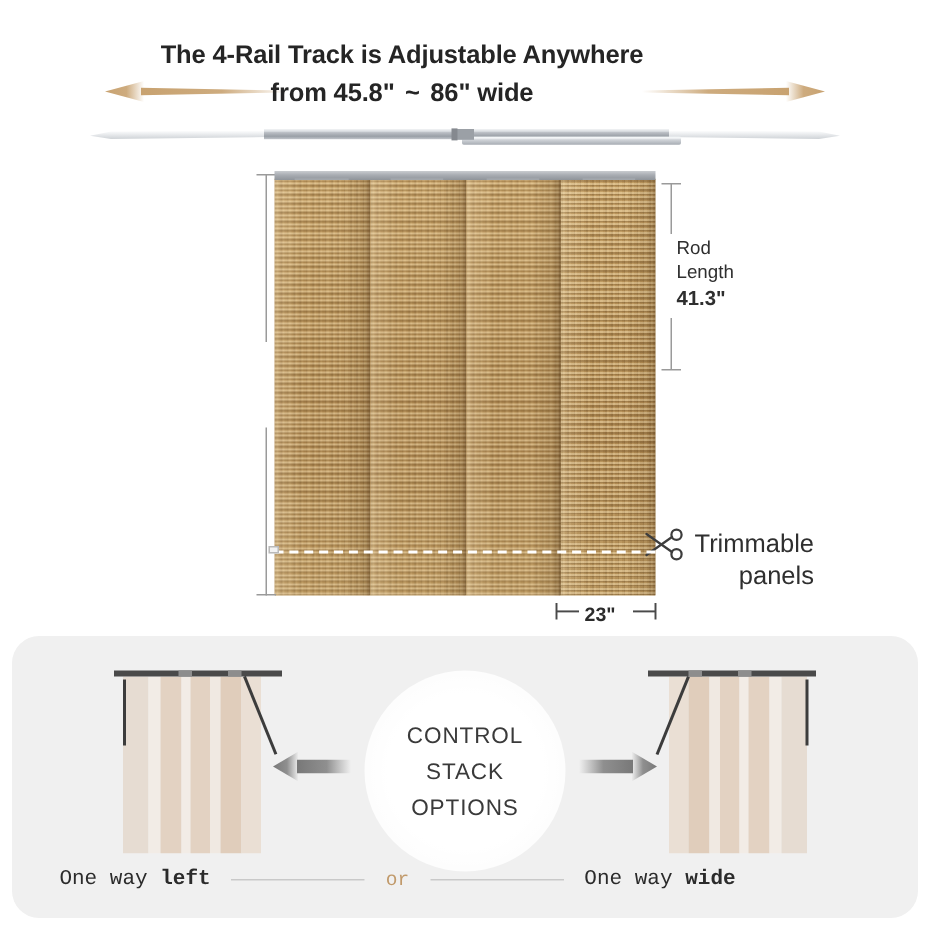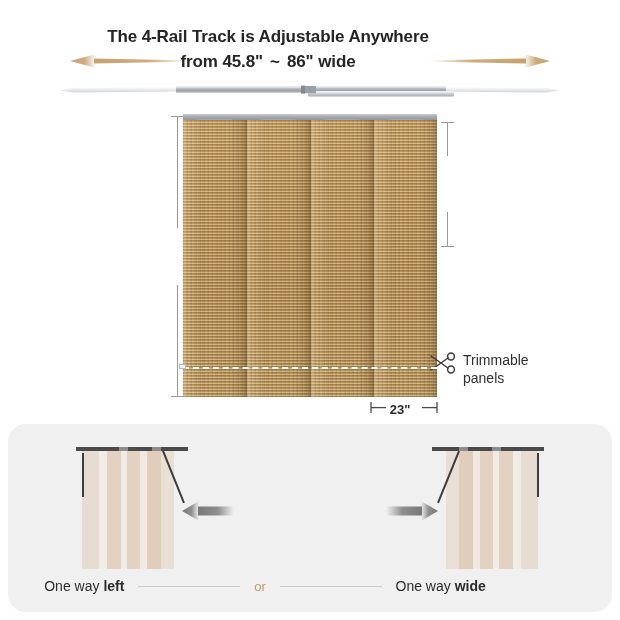--- a/index.html
+++ b/index.html
@@ -197,23 +197,24 @@
     text-align: center;
     font-size: 13px;
     font-weight: 700;
     color: #2b2b2b;
   }
 
   .trimmable-label {
     position: absolute;
     left: 463px;
     top: 352px;
-    font-size: 14px;
+    font-size: 17px;
     line-height: 1.26;
     color: #2f2f2f;
+    text-align: right;
   }
 
   
   .card {
     position: absolute;
     left: 8px;
     top: 424px;
     width: 604px;
     height: 188px;
     background: #f0f0f0;
@@ -278,20 +279,21 @@
   .bottom-labels {
     position: absolute;
     left: 8px;
     top: 578px;
     width: 514px;
     display: flex;
     align-items: center;
     justify-content: center;
     gap: 0;
     z-index: 9;
+    font-family: Liberation Mono, monospace;
   }
   .bl-text {
     font-size: 14px;
     color: #2b2b2b;
     white-space: nowrap;
   }
   .bl-text b { font-weight: 700; }
   .bl-rule {
     height: 1px;
     background: #c9c9c9;
@@ -402,20 +404,25 @@
   <div class="dim-v" style="left:177px; top:285px; height:112px;"></div>
   <div class="dim-cap-h" style="left:171px; top:116px; width:13px;"></div>
   <div class="dim-cap-h" style="left:171px; top:396px; width:13px;"></div>
 
 
   <div class="dim-v" style="left:447px; top:122px; height:34px;"></div>
   <div class="dim-v" style="left:447px; top:212px; height:34px;"></div>
   <div class="dim-cap-h" style="left:441px; top:122px; width:13px;"></div>
   <div class="dim-cap-h" style="left:441px; top:246px; width:13px;"></div>
 
+  <div class="rod-length-label">
+    <div>Rod</div>
+    <div>Length</div>
+    <div class="val">41.3"</div>
+  </div>
 
   <svg style="position:absolute; left:430px; top:352px; width:28px; height:24px;" viewBox="0 0 28 24">
     <line x1="1" y1="4" x2="18" y2="16" stroke="#3d3d3d" stroke-width="1.5" stroke-linecap="round"></line>
     <line x1="1" y1="18" x2="18" y2="6" stroke="#3d3d3d" stroke-width="1.5" stroke-linecap="round"></line>
     <circle cx="21" cy="17.5" r="3.4" fill="none" stroke="#3d3d3d" stroke-width="1.5"></circle>
     <circle cx="21" cy="4.5" r="3.4" fill="none" stroke="#3d3d3d" stroke-width="1.5"></circle>
   </svg>
 
   <div class="trimmable-label">
     <div>Trimmable</div>
@@ -487,20 +494,25 @@
       <linearGradient id="gStackRight" x1="0" y1="0" x2="1" y2="0">
         <stop offset="0%" stop-color="#8f8f8f" stop-opacity="0"></stop>
         <stop offset="45%" stop-color="#8a8a8a" stop-opacity="0.95"></stop>
         <stop offset="100%" stop-color="#787878" stop-opacity="1"></stop>
       </linearGradient>
     </defs>
     <polygon points="52,13 35,3 35,23" fill="url(#gStackRight)"></polygon>
     <rect x="0" y="8.5" width="36" height="9" fill="url(#gStackRight)"></rect>
   </svg>
 
+  <div class="stack-circle">
+    <span>CONTROL</span>
+    <span>STACK</span>
+    <span>OPTIONS</span>
+  </div>
 
   <div class="bottom-labels">
     <div class="bl-spacer-l"></div>
     <div class="bl-text"><span>One way </span><b>left</b></div>
     <div class="bl-rule"></div>
     <div class="bl-or">or</div>
     <div class="bl-rule"></div>
     <div class="bl-text"><span>One way </span><b>wide</b></div>
     <div class="bl-spacer-r"></div>
   </div>

